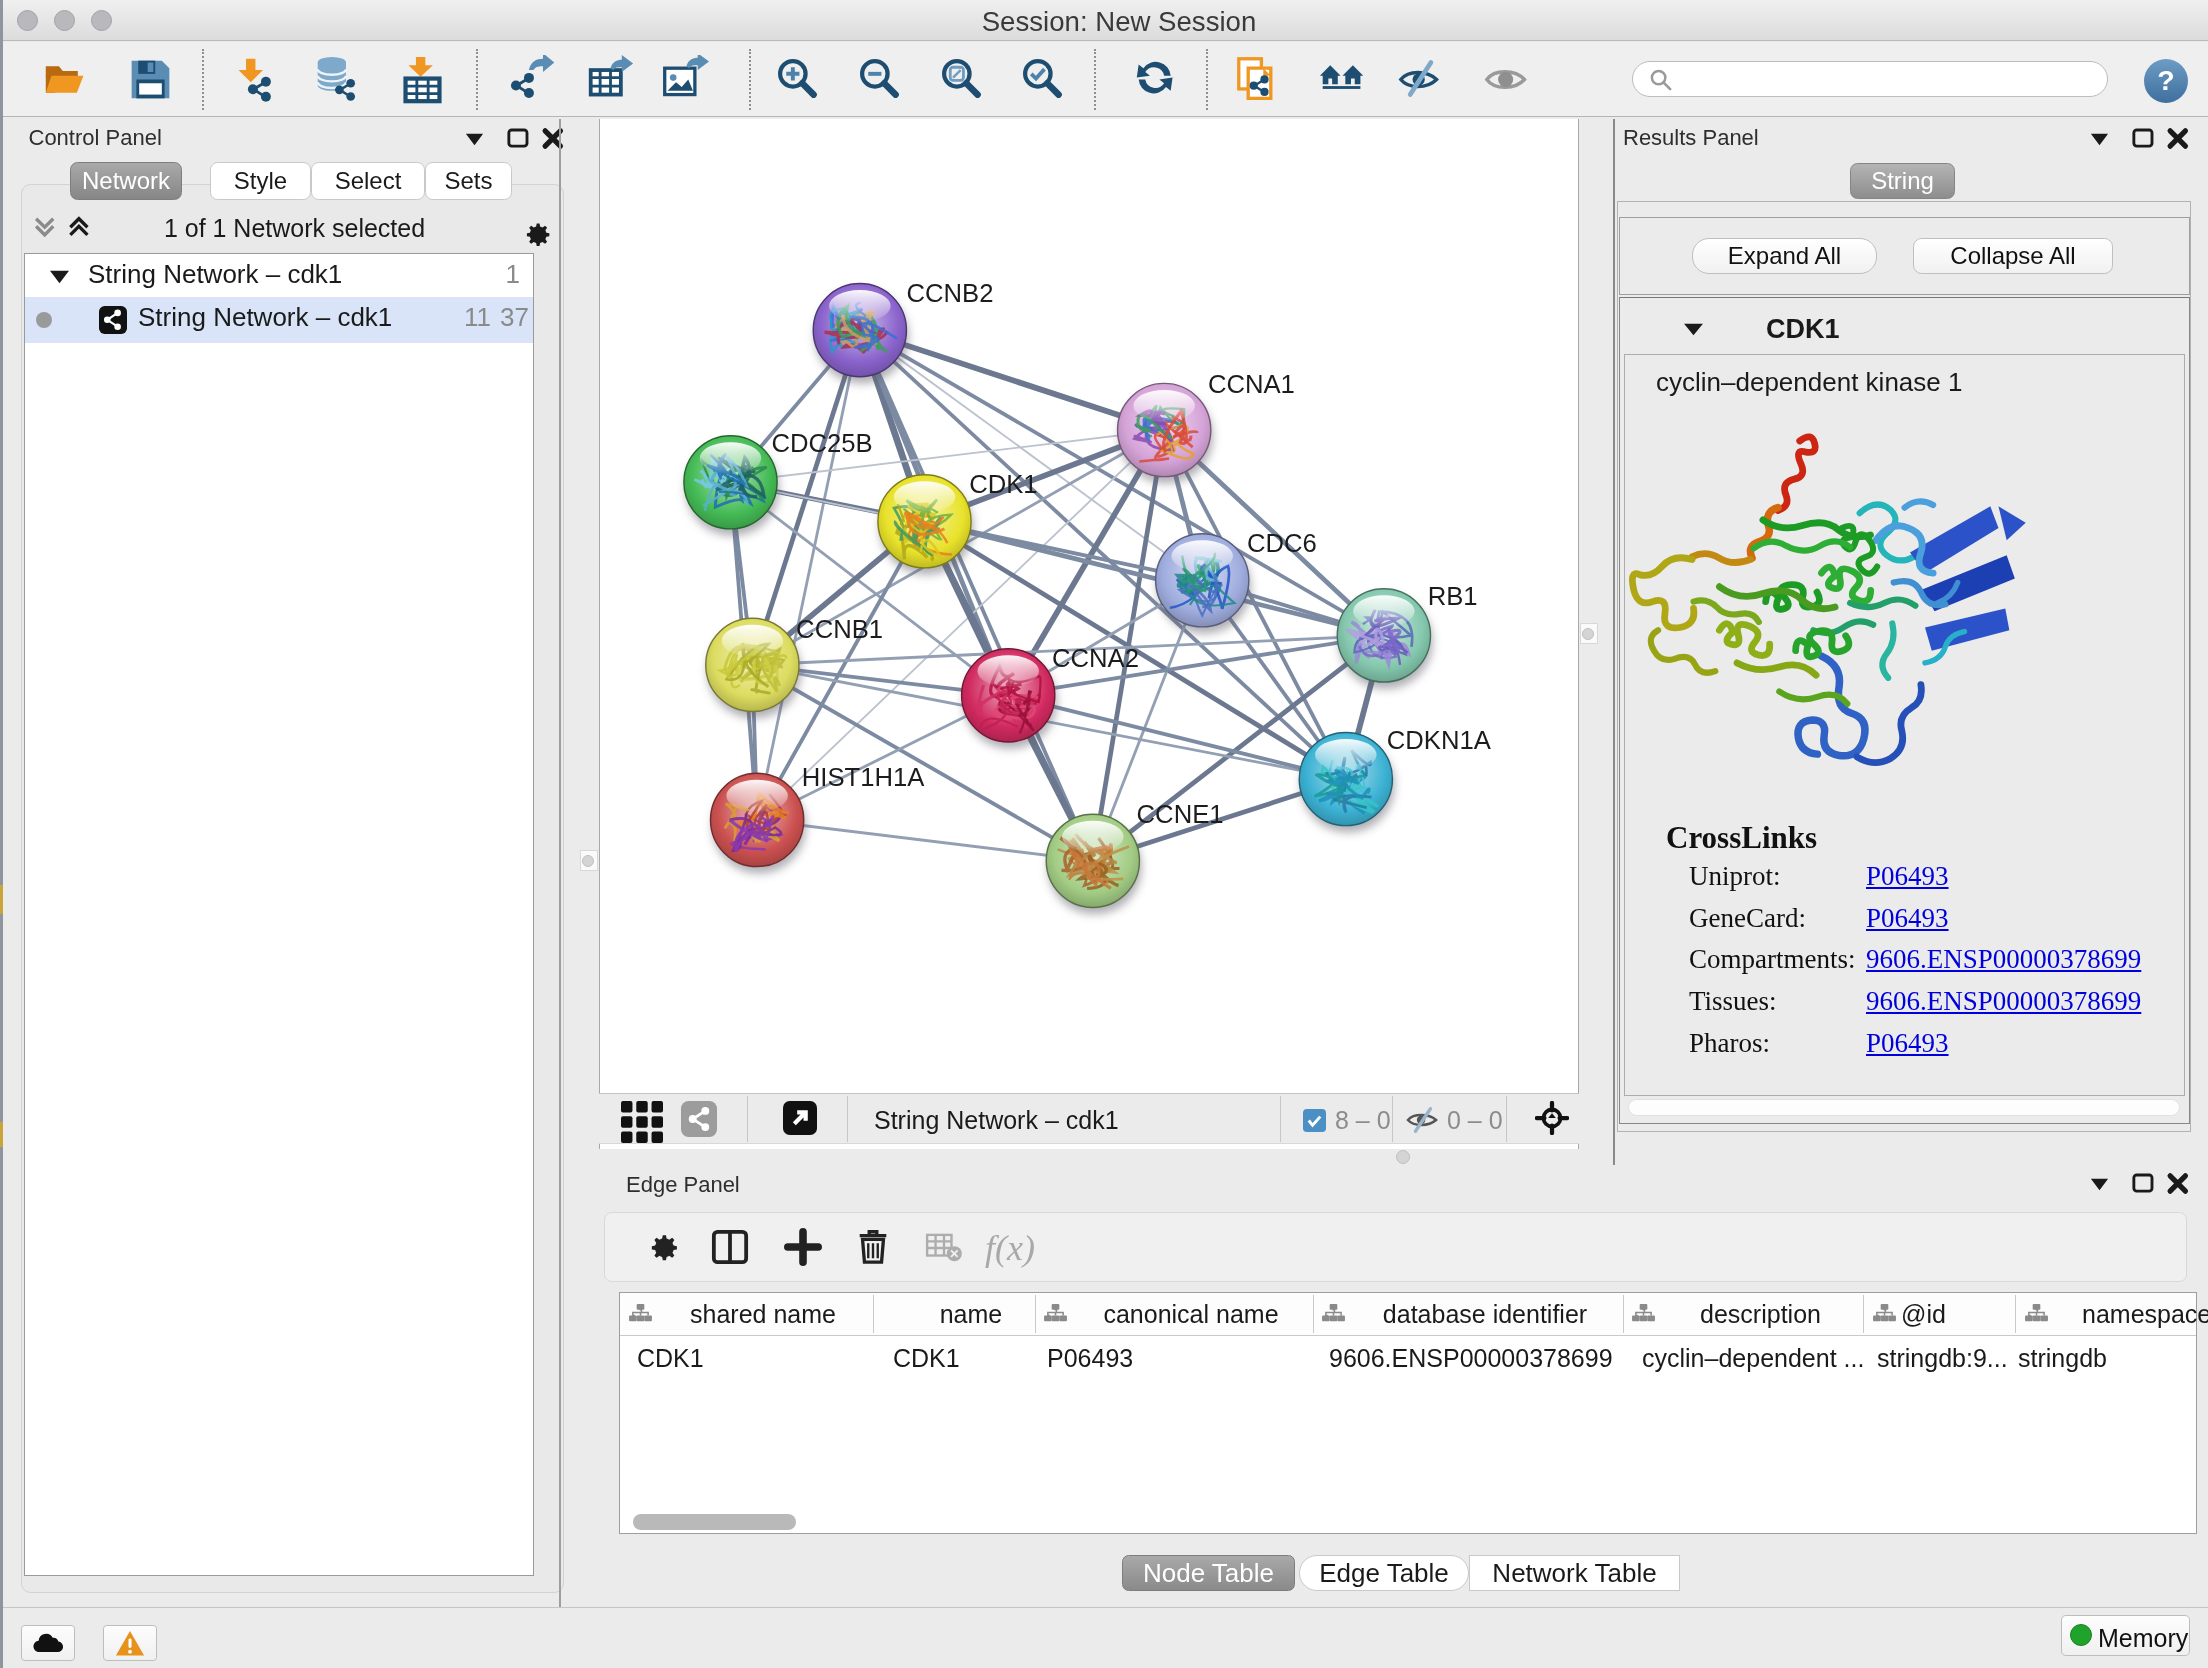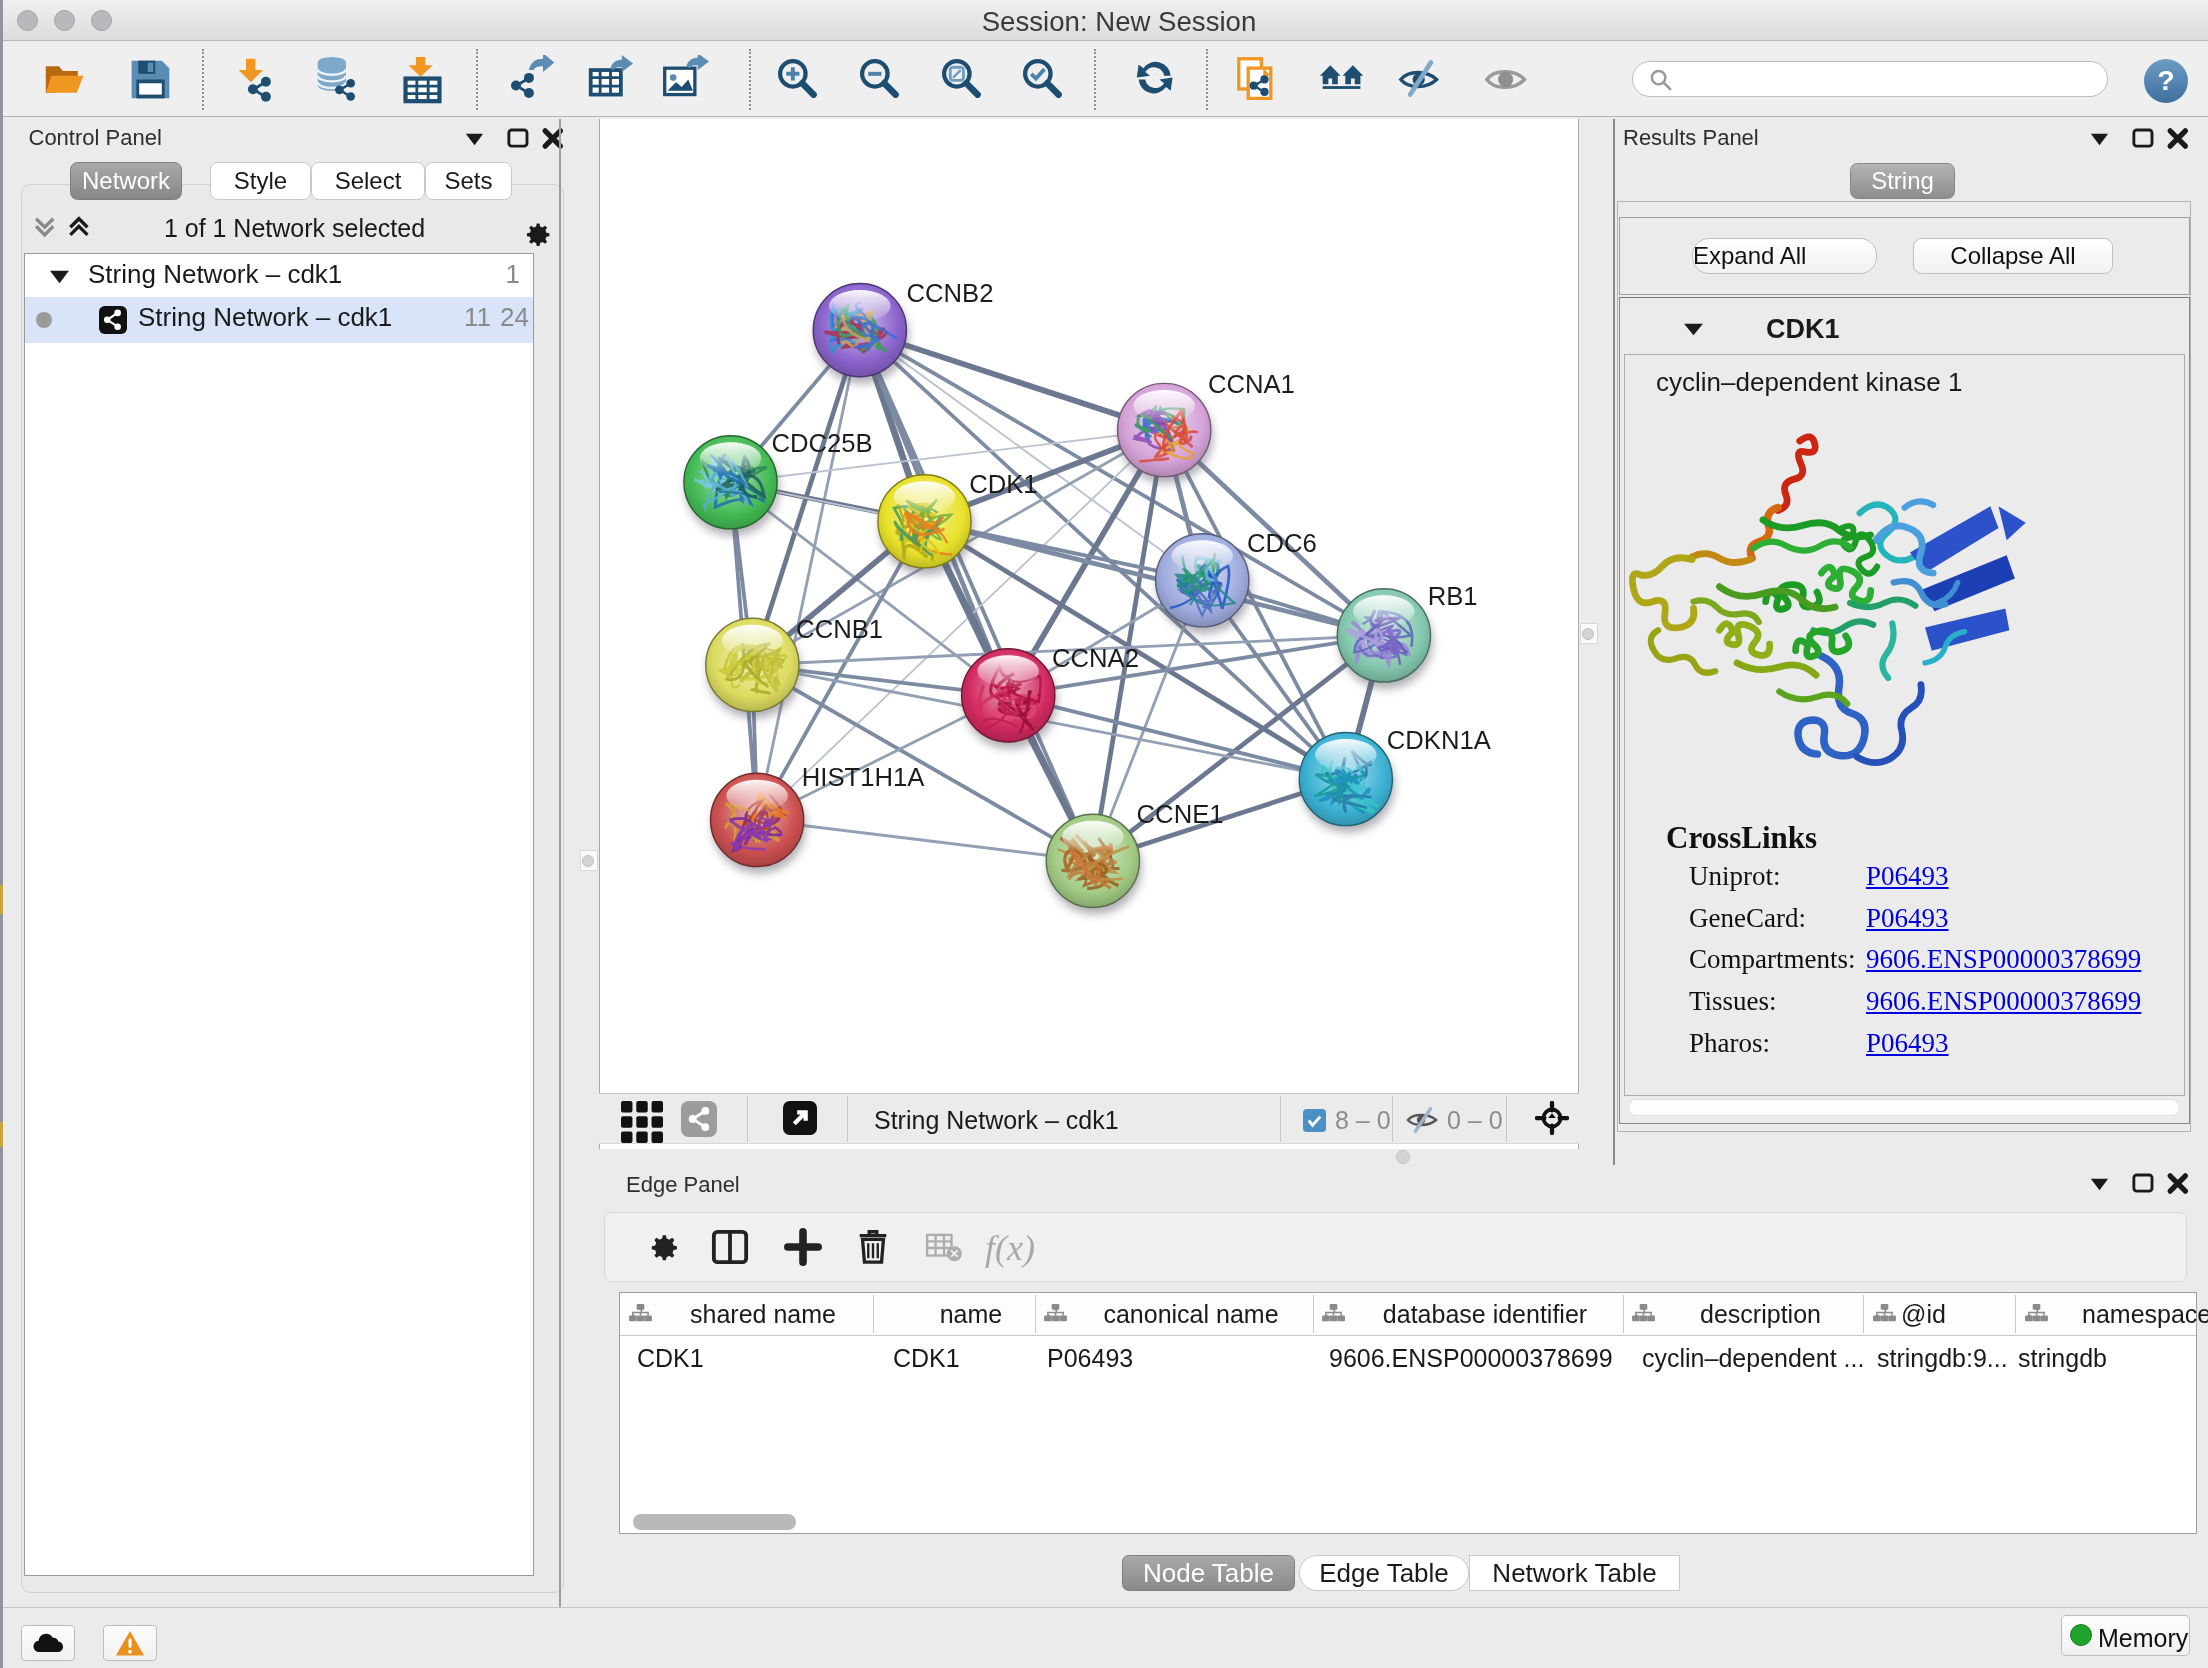--- a/index.html
+++ b/index.html
@@ -170,21 +170,21 @@
 <div class="abs" style="left:99px;top:306px;width:27.6px;height:27.6px;border-radius:5.7px;background:#111"><svg width="27.6" height="27.6" viewBox="0 0 20 20">
       <g fill="#fff">
         <circle cx="13.5" cy="5" r="2.4"></circle>
         <circle cx="6" cy="10" r="2.4"></circle>
         <circle cx="13.5" cy="15" r="2.4"></circle>
         <path d="M13.5 5 6 10l7.5 5" stroke="#fff" stroke-width="1.6" fill="none"></path>
       </g>
     </svg></div>
 <div class="abs" style="left:138px;top:302px;font-size:26px;color:#1a1a1a">String Network – cdk1</div>
 <div class="abs" style="left:447px;top:302px;width:44px;font-size:26px;color:#8a8a8a;text-align:right">11</div>
-<div class="abs" style="left:485px;top:302px;width:44px;font-size:26px;color:#8a8a8a;text-align:right">24</div>
+<div class="abs" style="left:485px;top:302px;width:44px;font-size:26px;color:#8a8a8a;text-align:right">37</div>
 <div class="abs" style="left:559px;top:119px;width:1.9px;height:1488px;background:#9e9e9e"></div>
 <div class="abs" style="left:580px;top:850px;width:18px;height:21px;background:#fafafa;border:1px solid #d8d8d8"></div>
 <div class="abs" style="left:582px;top:855px;width:12.4px;height:12.4px;border-radius:50%;background:#d4d4d4;border:1px solid #c0c0c0"></div>
 <div class="abs" style="left:599px;top:119px;width:980px;height:1030px;background:#fff;border-left:1px solid #a8a8a8;border-right:1px solid #a8a8a8;overflow:hidden">
 <svg width="980" height="1030" viewBox="0 0 1030 1083" style="position:absolute;left:0;top:0">
       <defs>
         <filter id="nsh" x="-40%" y="-40%" width="180%" height="180%">
           <feGaussianBlur stdDeviation="5"></feGaussianBlur>
         </filter>
         <radialGradient id="g0" cx="0.5" cy="0.42" r="0.7">
@@ -569,21 +569,21 @@
 <div class="abs" style="left:1396px;top:1150px;width:14.3px;height:14.3px;border-radius:50%;background:#d4d4d4;border:1px solid #c0c0c0"></div>
 <div class="abs ptitle" style="left:1623px;top:125px">Results Panel</div>
 <svg style="position:absolute;left:2089px;top:127px" width="105" height="25" viewBox="0 0 110 26">
     <path d="M2 7 l18 0 -9 12z" fill="#1a1a1a"></path>
     <rect x="47" y="3" width="19" height="17" rx="3" fill="none" stroke="#1a1a1a" stroke-width="3"></rect>
     <path d="M85 4 l16 16 M101 4 l-16 16" stroke="#1a1a1a" stroke-width="5.5" stroke-linecap="round"></path>
   </svg>
 <div class="abs" style="left:1850px;top:163px;width:105px;height:36px;background:linear-gradient(#b4b4b4,#8d8d8d);border:1px solid #858585;border-radius:7.6px;color:#fff;font-size:24px;text-align:center;line-height:34px">String</div>
 <div class="abs" style="left:1617px;top:201px;width:574px;height:931px;border:1px solid #b2b2b2"></div>
 <div class="abs" style="left:1619px;top:217px;width:571px;height:78px;border:1px solid #9e9e9e"></div>
-<div class="abs" style="left:1692px;top:238px;width:185px;height:36px;background:linear-gradient(#fff,#f1f1f1);border:1px solid #bfbfbf;border-radius:17px;font-size:24px;text-align:left;line-height:34px;color:#111">Expand All</div>
+<div class="abs" style="left:1692px;top:238px;width:185px;height:36px;background:linear-gradient(#fff,#f1f1f1);border:1px solid #bfbfbf;border-radius:17px;font-size:24px;text-align:center;line-height:34px;color:#111">Expand All</div>
 <div class="abs" style="left:1913px;top:238px;width:200px;height:36px;background:linear-gradient(#fff,#f1f1f1);border:1px solid #bfbfbf;border-radius:8.6px;font-size:24px;text-align:center;line-height:34px;color:#111">Collapse All</div>
 <div class="abs" style="left:1619px;top:297px;width:571px;height:827px;border:1px solid #888;border-top:1.9px solid #777"></div>
 <svg class="abs" style="left:1683px;top:321px" width="21" height="17" viewBox="0 0 22 18">
     <path d="M1 3 l20 0 -10 12z" fill="#1a1a1a"></path>
   </svg>
 <div class="abs" style="left:1766px;top:314px;font-size:27px;font-weight:bold;color:#1a1a1a">CDK1</div>
 <div class="abs" style="left:1624px;top:354px;width:561px;height:742px;border:1px solid #adadad"></div>
 <div class="abs" style="left:1628px;top:1099px;width:552px;height:17px;background:#fdfdfd;border:1px solid #e0e0e0;border-radius:8.6px"></div>
 <div class="abs" style="left:1656px;top:367px;font-size:26px;color:#1a1a1a">cyclin–dependent kinase 1</div>
 <svg width="409" height="371" viewBox="0 0 600 545" style="position:absolute;left:1617px;top:426px">

